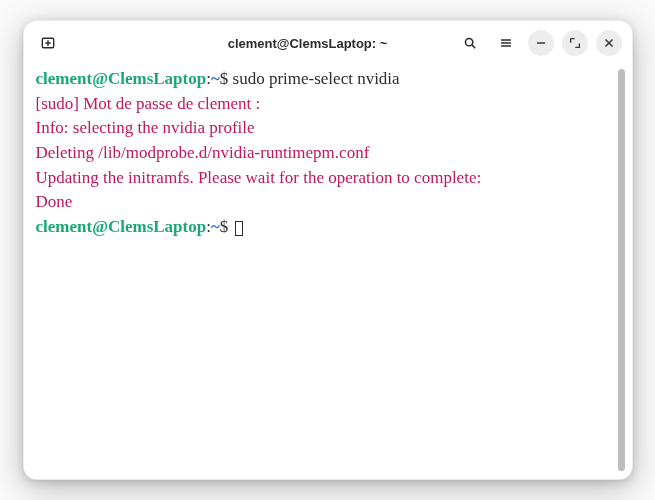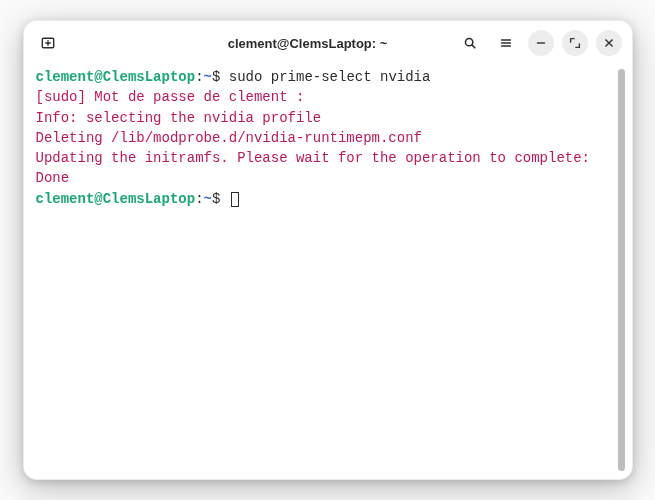--- a/index.html
+++ b/index.html
@@ -83,22 +83,22 @@
       height: 14px;
     }
     .terminal-area {
       flex: 1;
       display: flex;
       background: #ffffff;
       padding: 2px 6px 6px 12px;
     }
     .terminal-content {
       flex: 1;
-      font-family: Liberation Mono, monospace;
-      font-size: 14px;
+      font-family: Liberation Serif, serif;
+      font-size: 17px;
       line-height: 1.45;
       color: #2c2c2c;
       white-space: pre;
       overflow: hidden;
     }
     .scrollbar {
       width: 8px;
       background: transparent;
       display: flex;
       flex-direction: column;

